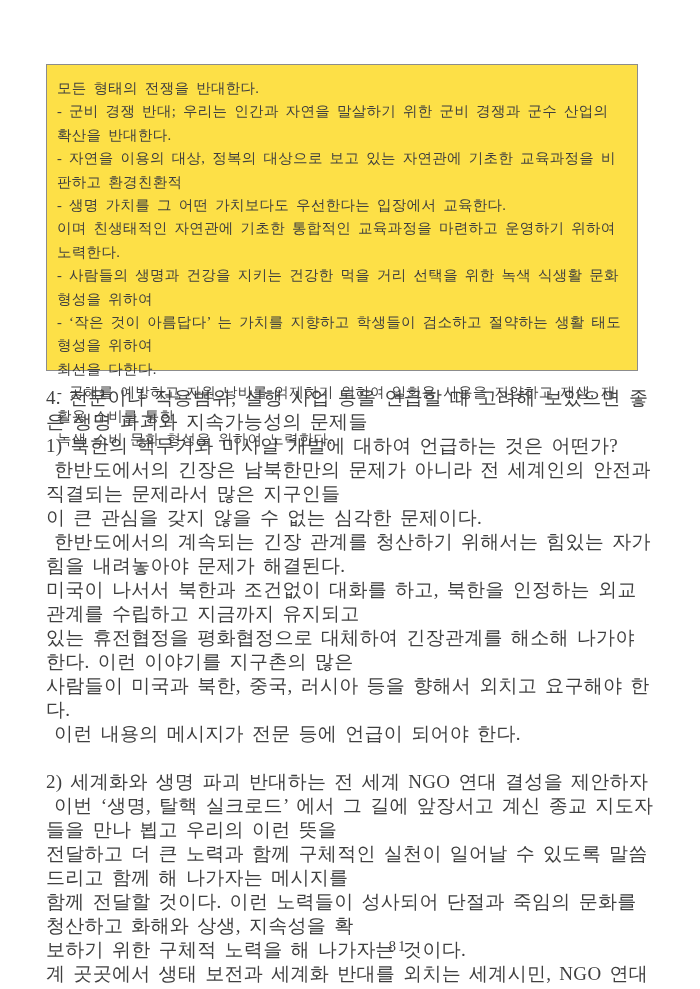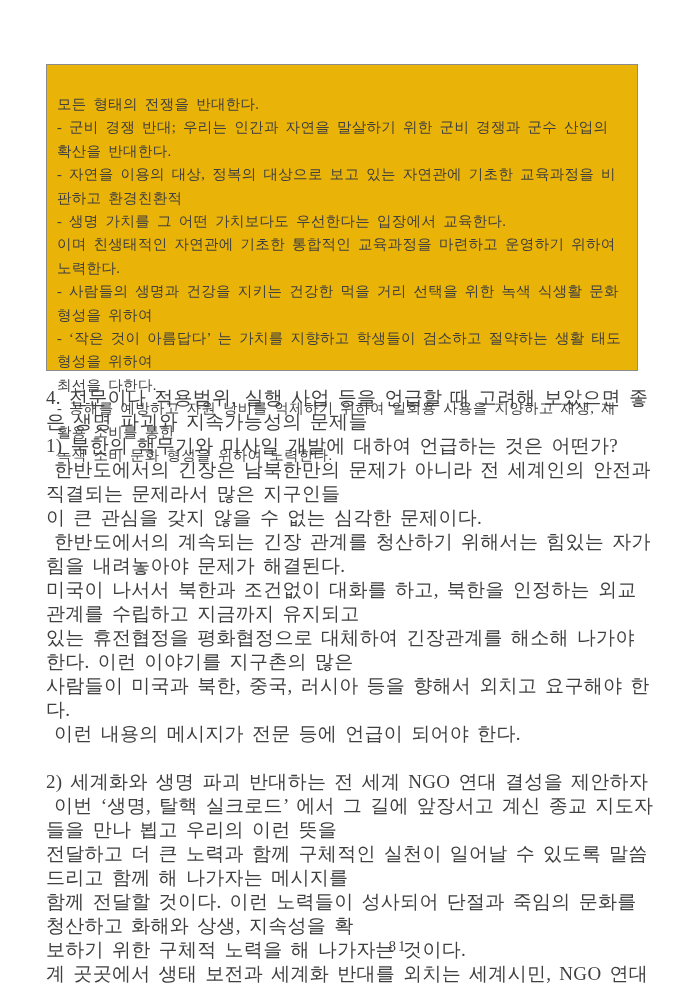--- a/index.html
+++ b/index.html
@@ -14,22 +14,22 @@
     overflow: hidden;
   }
   .quote-box {
     position: absolute;
     left: 46px;
     top: 64px;
     width: 592px;
     height: 307px;
     box-sizing: border-box;
     border: 1px solid #8c8c8c;
-    padding: 28px 8px 0 10px;
-    background: #eab308;
+    padding: 12px 8px 0 10px;
+    background: #fde047;
   }
   .qline {
     font-size: 14.5px;
     line-height: 23.4px;
     white-space: pre-wrap;
     word-spacing: 3px;
     letter-spacing: 0.3px;
   }
   .body-text {
     position: absolute;

